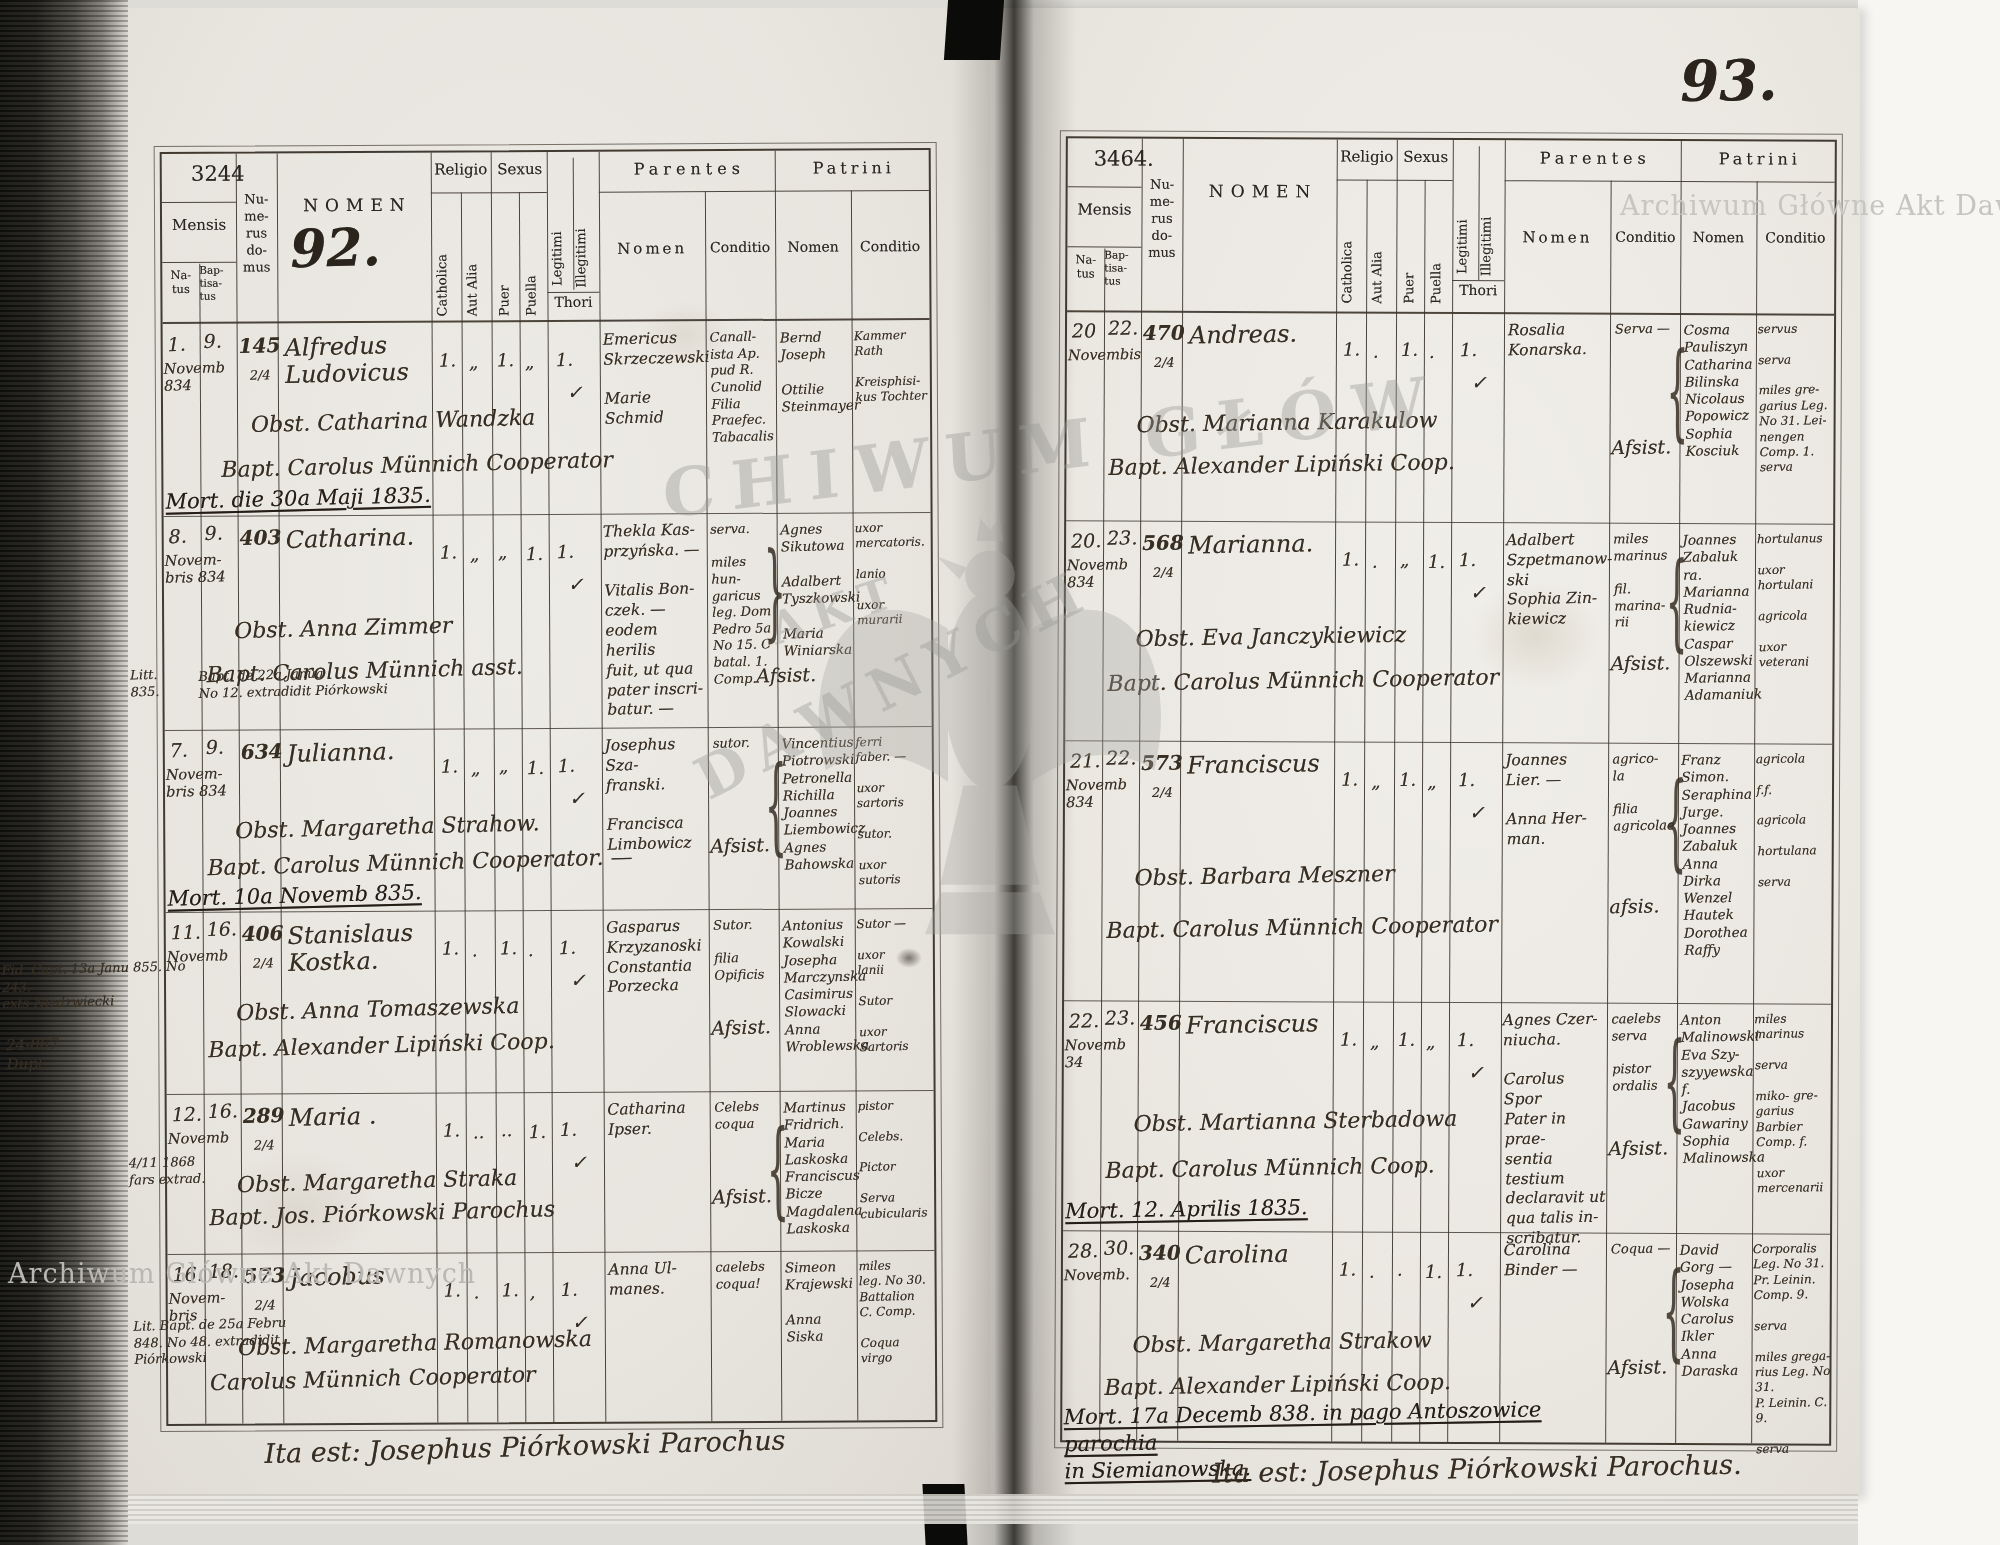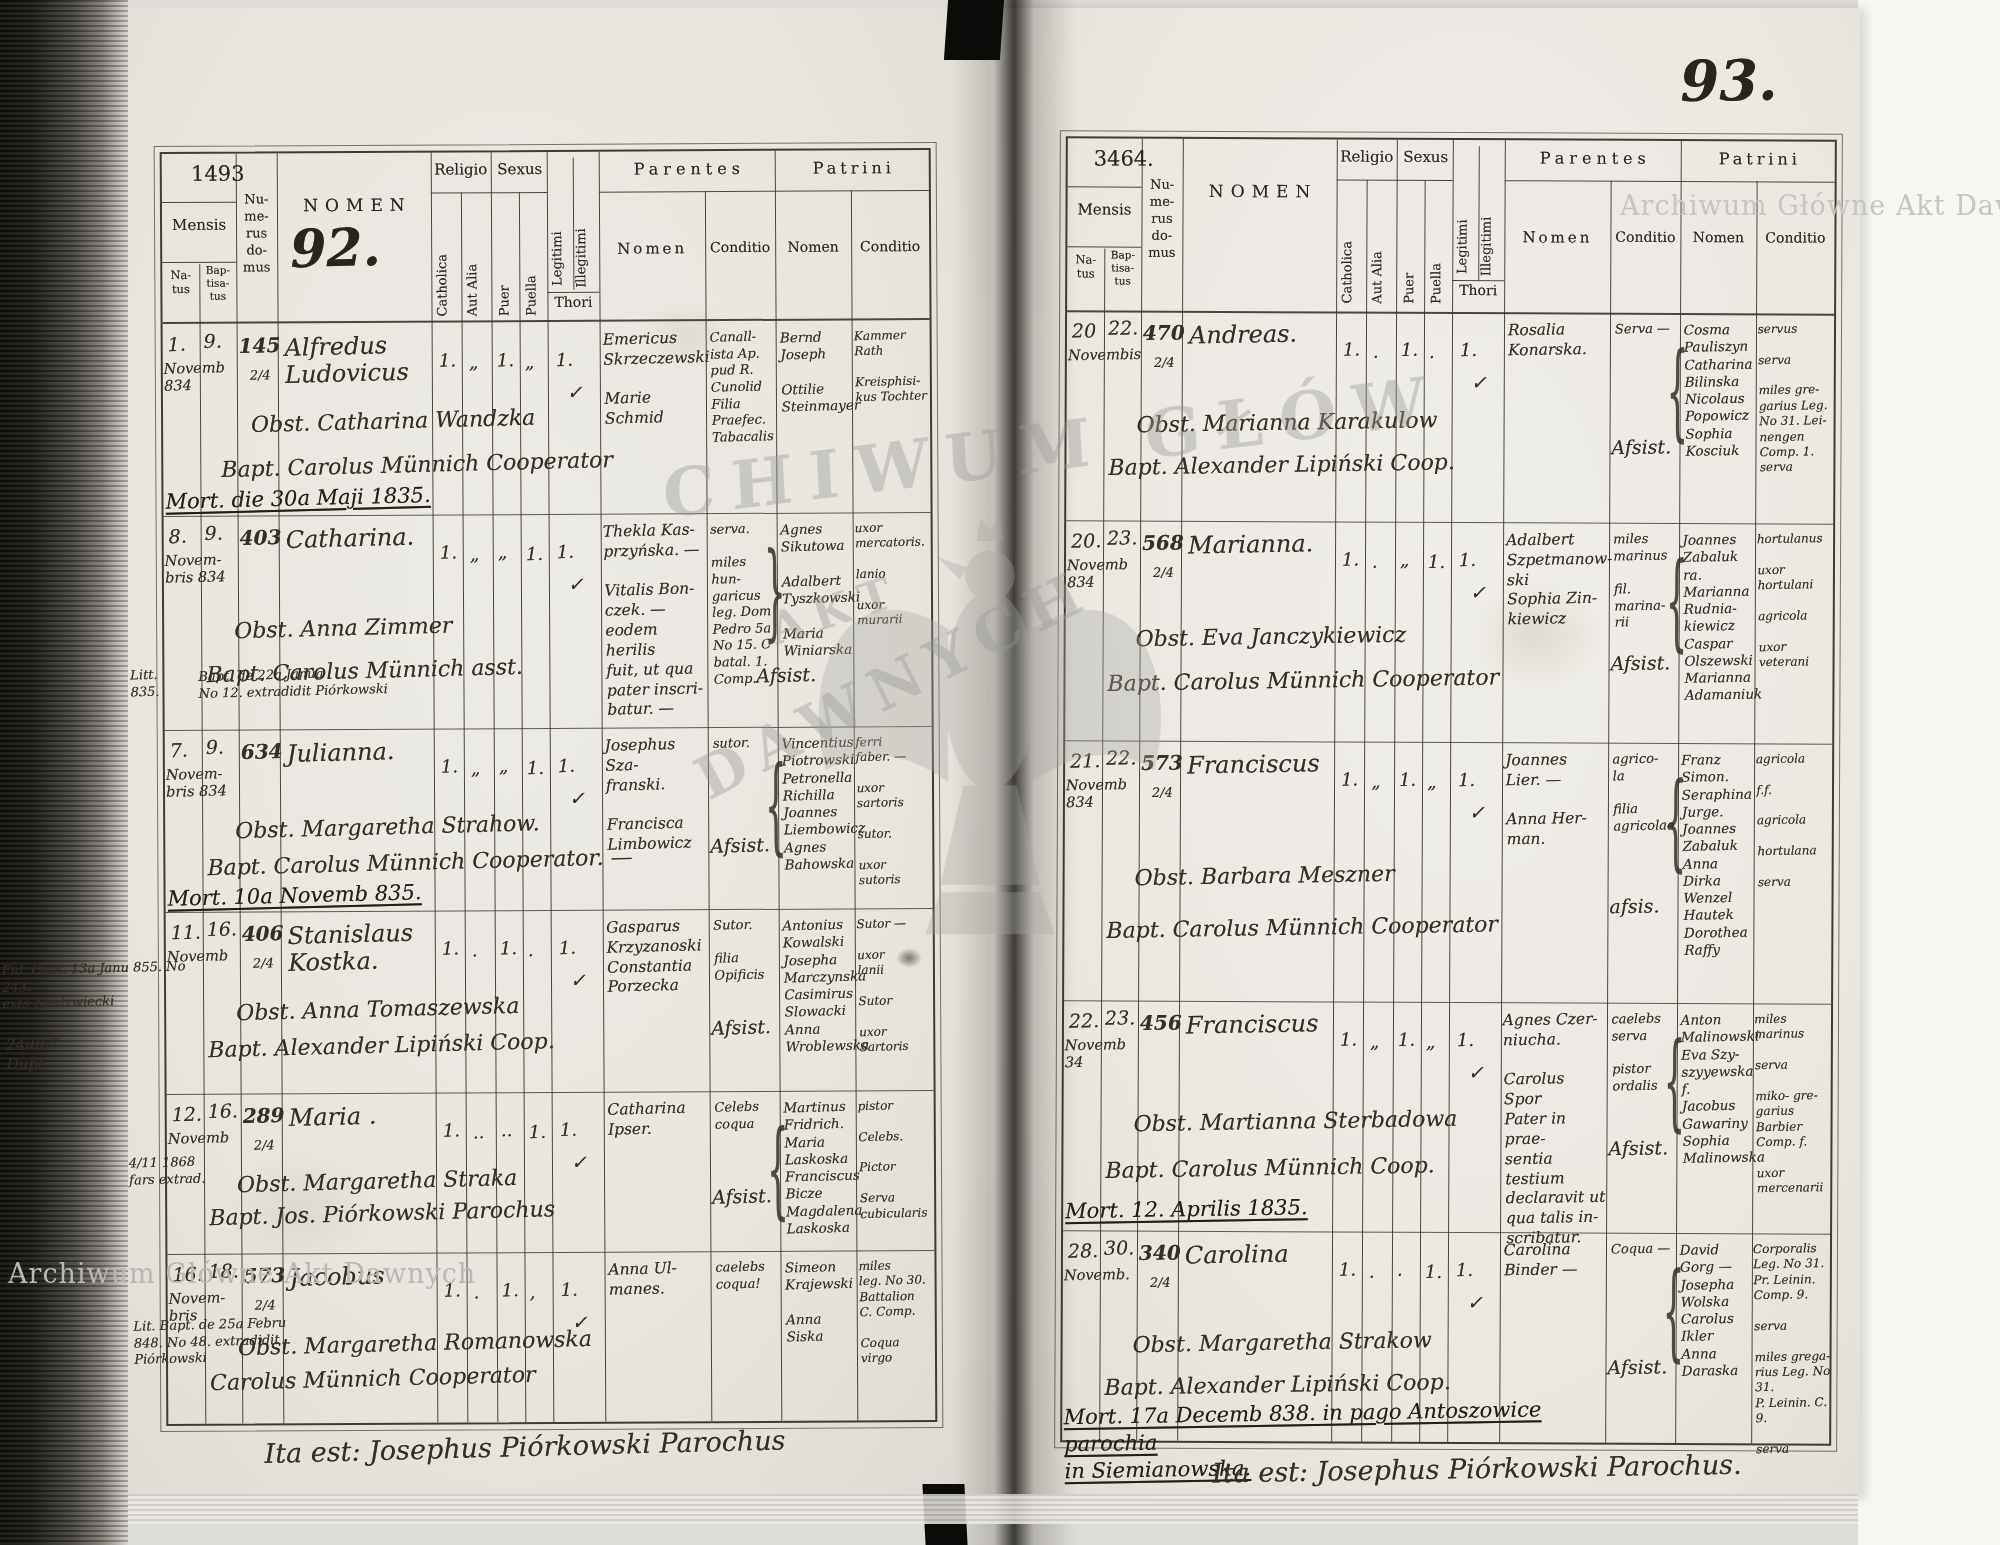--- a/index.html
+++ b/index.html
@@ -87,21 +87,21 @@
   .d{position:absolute;display:block;white-space:pre-line;}
   .pr{font-family:"DejaVu Serif",serif;font-style:normal;font-weight:400;color:#2b2620;
       text-shadow:0 0 .5px rgba(43,38,32,.5);}
   .hw{font-family:"DejaVu Serif",serif;font-style:italic;color:#372e23;line-height:1.28;
       text-shadow:0 0 .4px rgba(55,46,35,.55);transform:rotate(-1.2deg);}
   .rot{writing-mode:vertical-rl;transform:rotate(180deg);white-space:nowrap;font-size:13px;}
   
   .h-year{left:0;top:8px;width:112px;text-align:center;font-size:21px;}
   .h-mensis{left:0;top:62px;width:74px;text-align:center;font-size:15px;}
   .h-natus{left:0;top:114px;width:37px;text-align:center;font-size:11.5px;line-height:1.25;}
-  .h-bapt{left:37px;top:110px;width:37px;text-align:center;font-size:10.5px;line-height:1.25;}
+  .h-bapt{left:37px;top:110px;width:37px;font-size:10.5px;line-height:1.25;}
   .h-numerus{left:74px;top:38px;width:41px;text-align:center;font-size:13px;line-height:1.3;}
   .h-nomen{left:115px;top:42px;width:154px;text-align:center;font-size:17px;letter-spacing:7px;text-indent:7px;}
   .h-pageno{left:128px;top:62px;font-size:52px;font-weight:bold;color:#2a241c;}
   .pageR .h-pageno{left:612px;top:-96px;font-size:56px;}
   .h-religio{left:266px;top:8px;width:66px;text-align:center;font-size:15px;}
   .h-cath{left:272px;top:52px;height:112px;}
   .h-aut{left:302px;top:58px;height:106px;}
   .h-sexus{left:330px;top:8px;width:56px;text-align:center;font-size:15px;}
   .h-puer{left:334px;top:74px;height:90px;}
   .h-puella{left:361px;top:64px;height:100px;}
@@ -167,21 +167,21 @@
   <div class="abs paper paper-right"></div>
   <div class="abs edge-left"></div>
   <div class="abs stain s1"></div>
   <div class="abs stain s2"></div>
   <div class="abs stain s3"></div>
   <div class="abs stain s4"></div>
 
   <div class="page pageL">
     <div class="grid gridL"></div>
     <div>
-      <b class="d pr h-year">1493</b>
+      <b class="d pr h-year">3244</b>
       <b class="d pr h-mensis">Mensis</b>
       <b class="d pr h-natus">Na-
 tus</b>
       <b class="d pr h-bapt">Bap-
 tisa-
 tus</b>
       <b class="d pr h-numerus">Nu-
 me-
 rus
 do-

